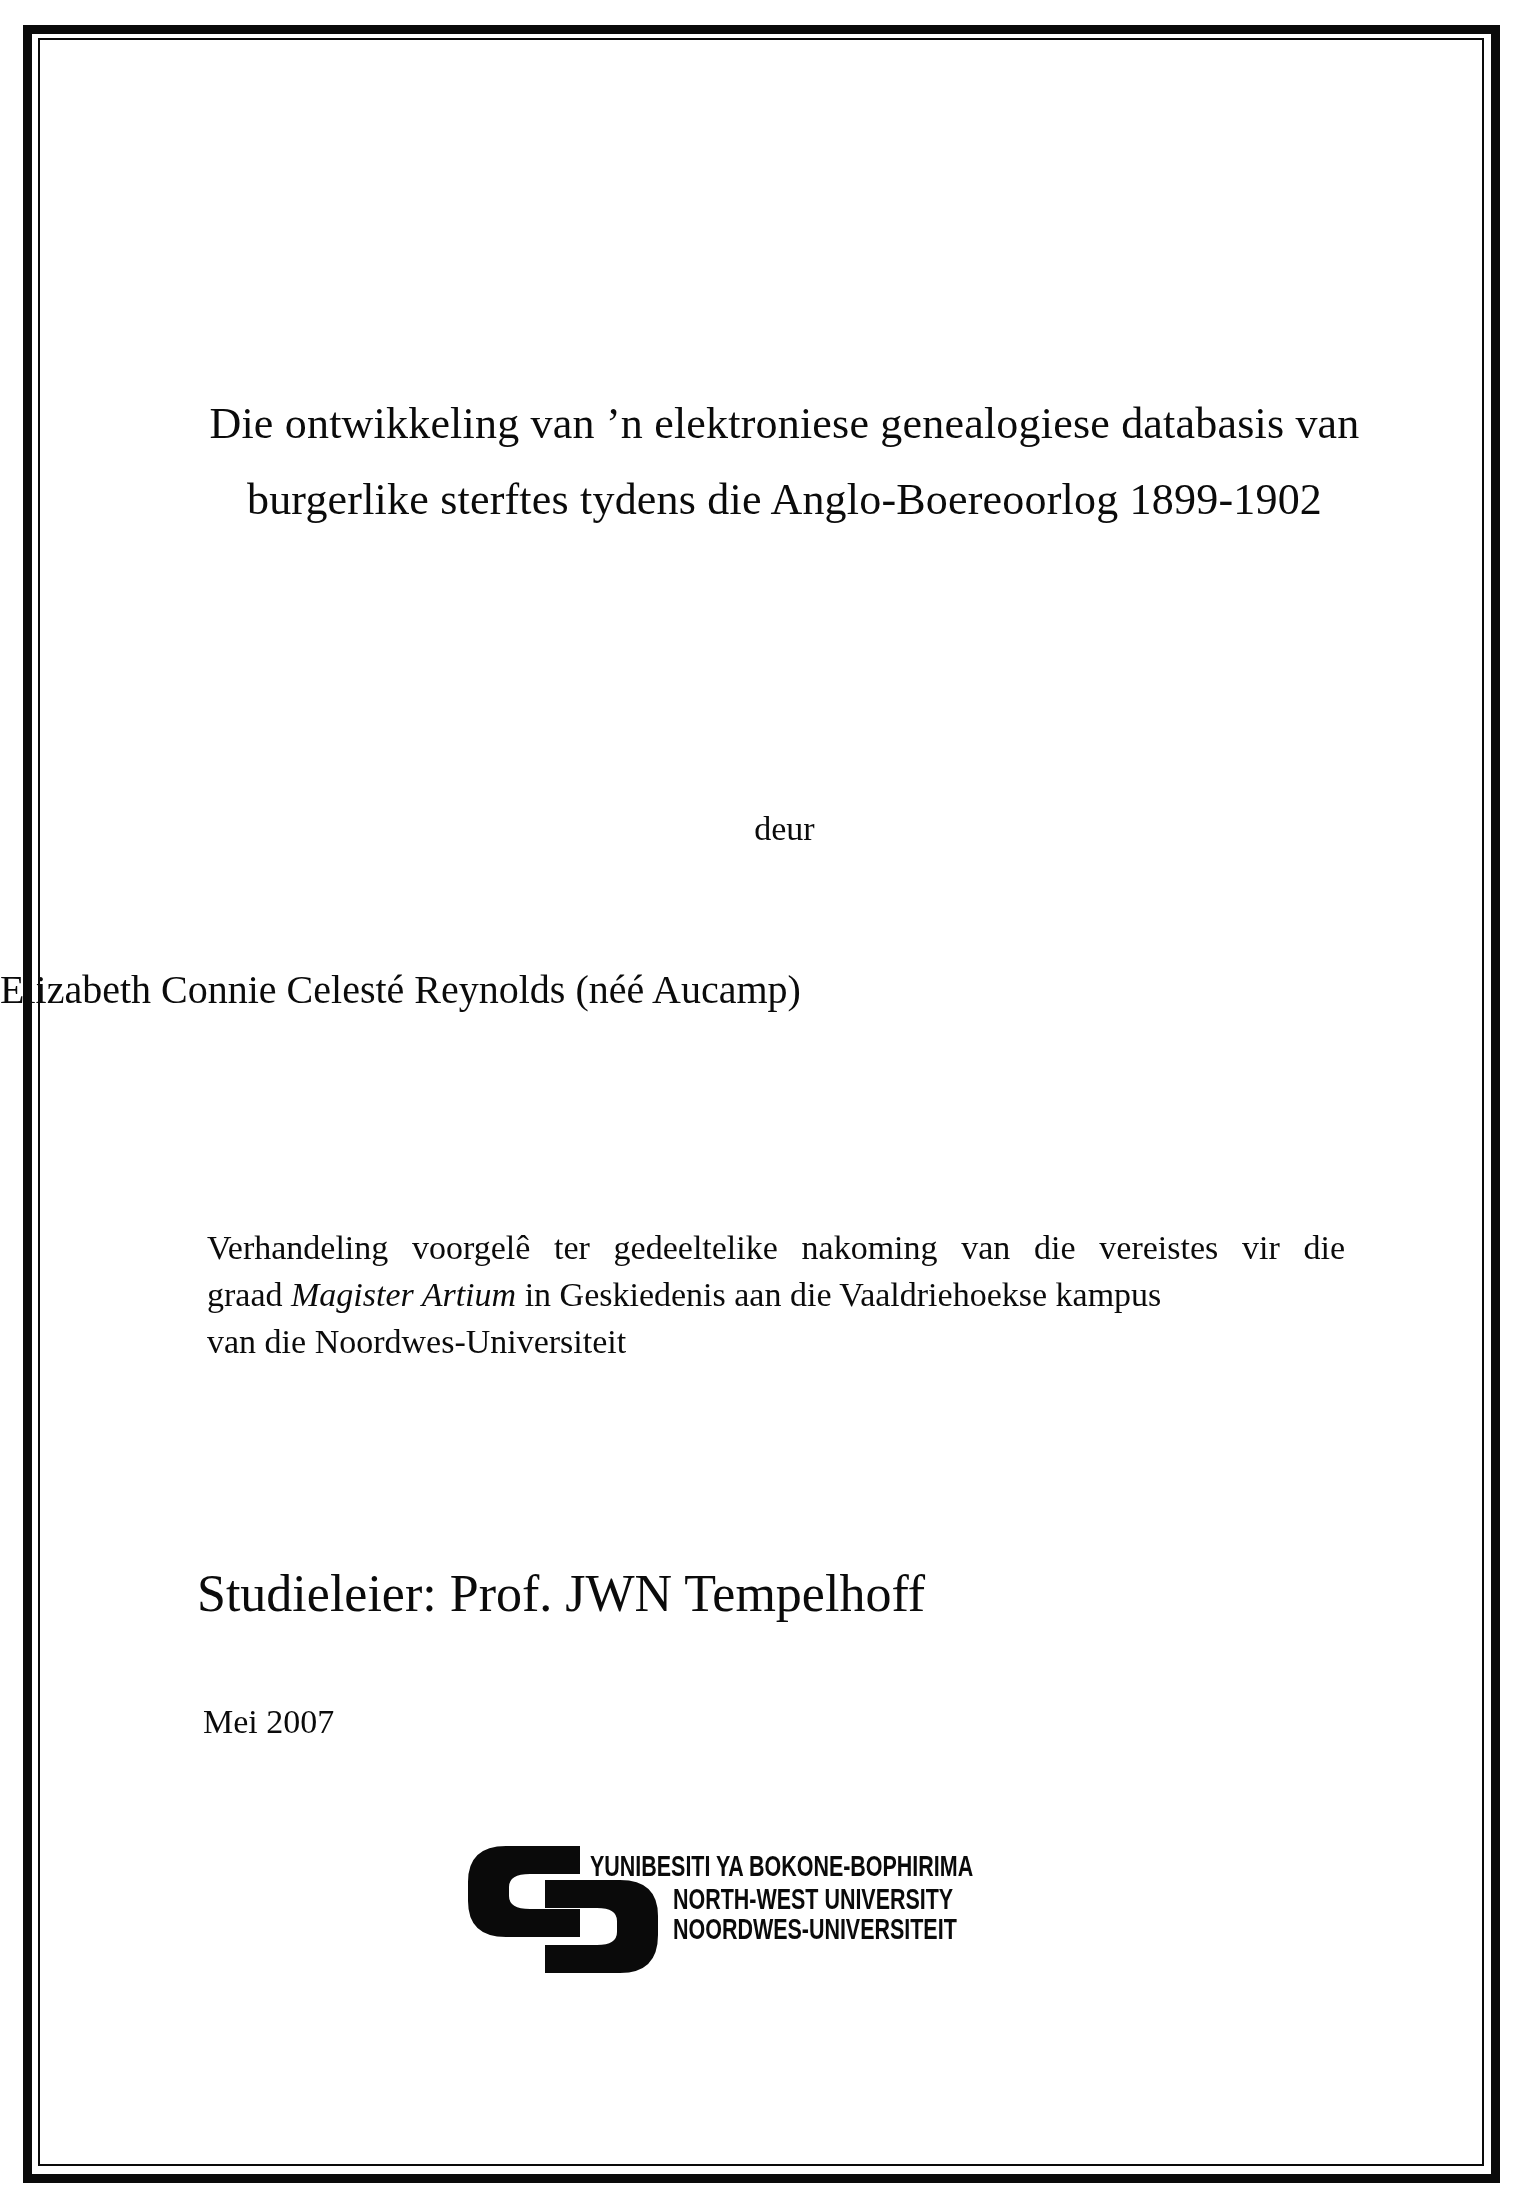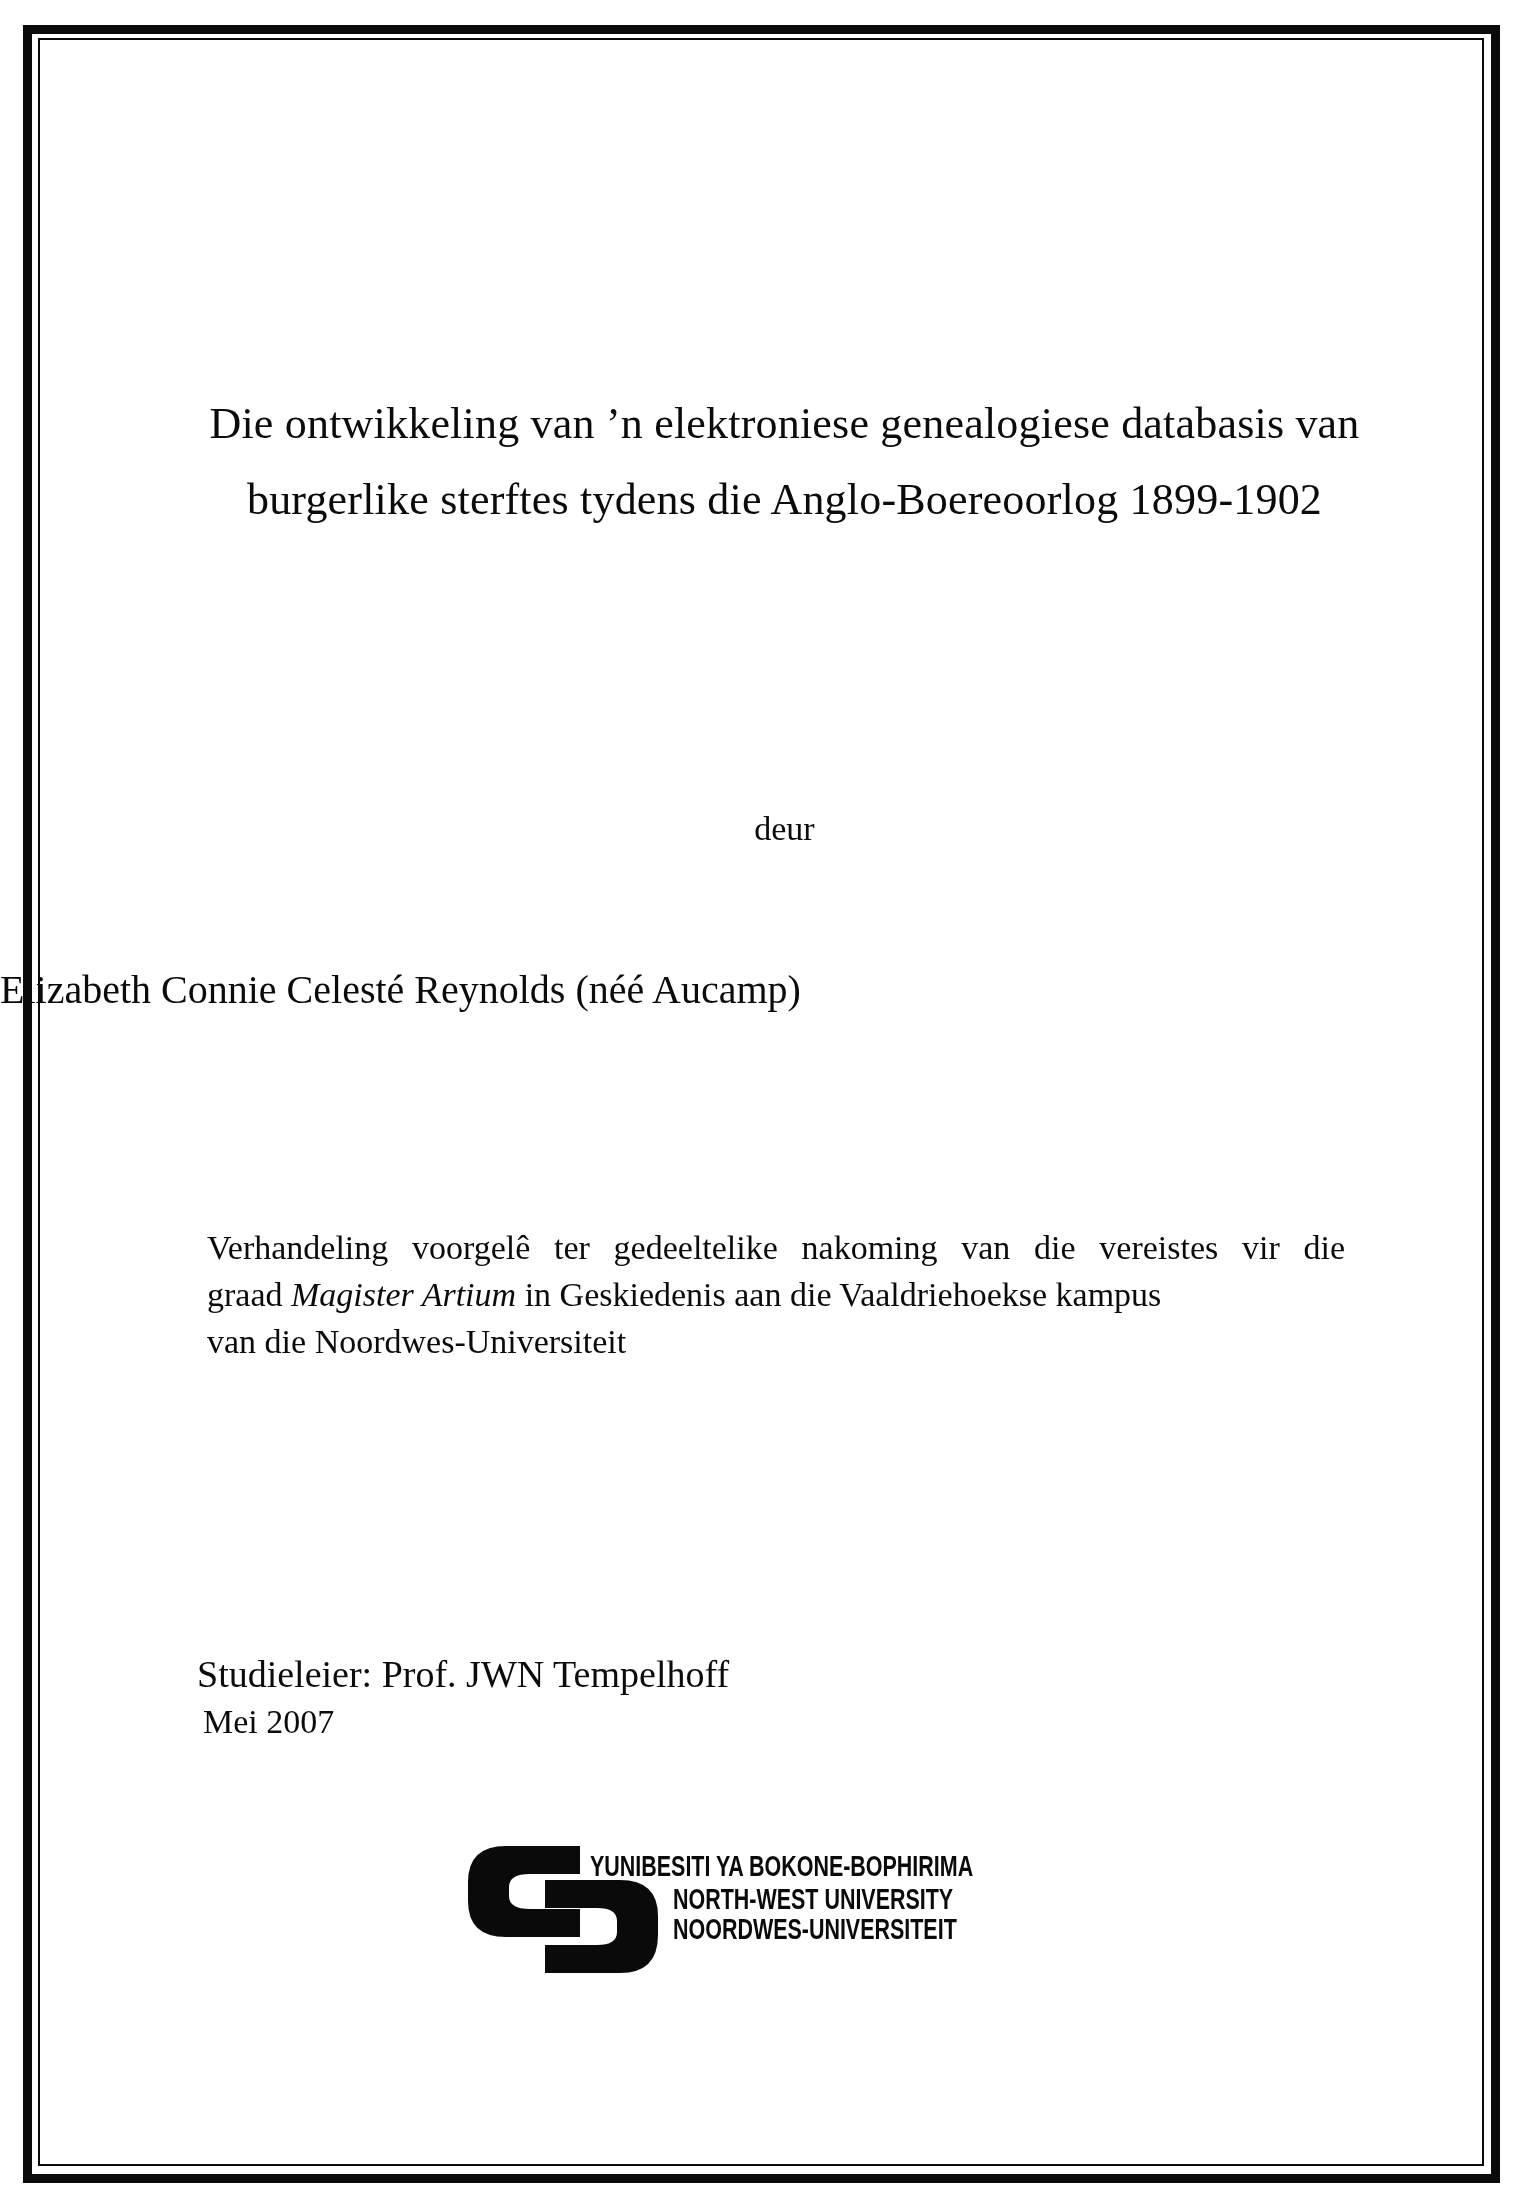--- a/index.html
+++ b/index.html
@@ -71,22 +71,22 @@
   .statement .justified {
     text-align: justify;
     text-align-last: justify;
   }
   .statement .italic {
     font-style: italic;
   }
   .supervisor-line {
     position: absolute;
     left: 197px;
-    top: 1652px;
-    font-size: 38px;
+    top: 1564px;
+    font-size: 52px;
   }
   .date-line {
     position: absolute;
     left: 203px;
     top: 1703px;
     font-size: 34px;
   }
   .logo {
     position: absolute;
     left: 468px;

